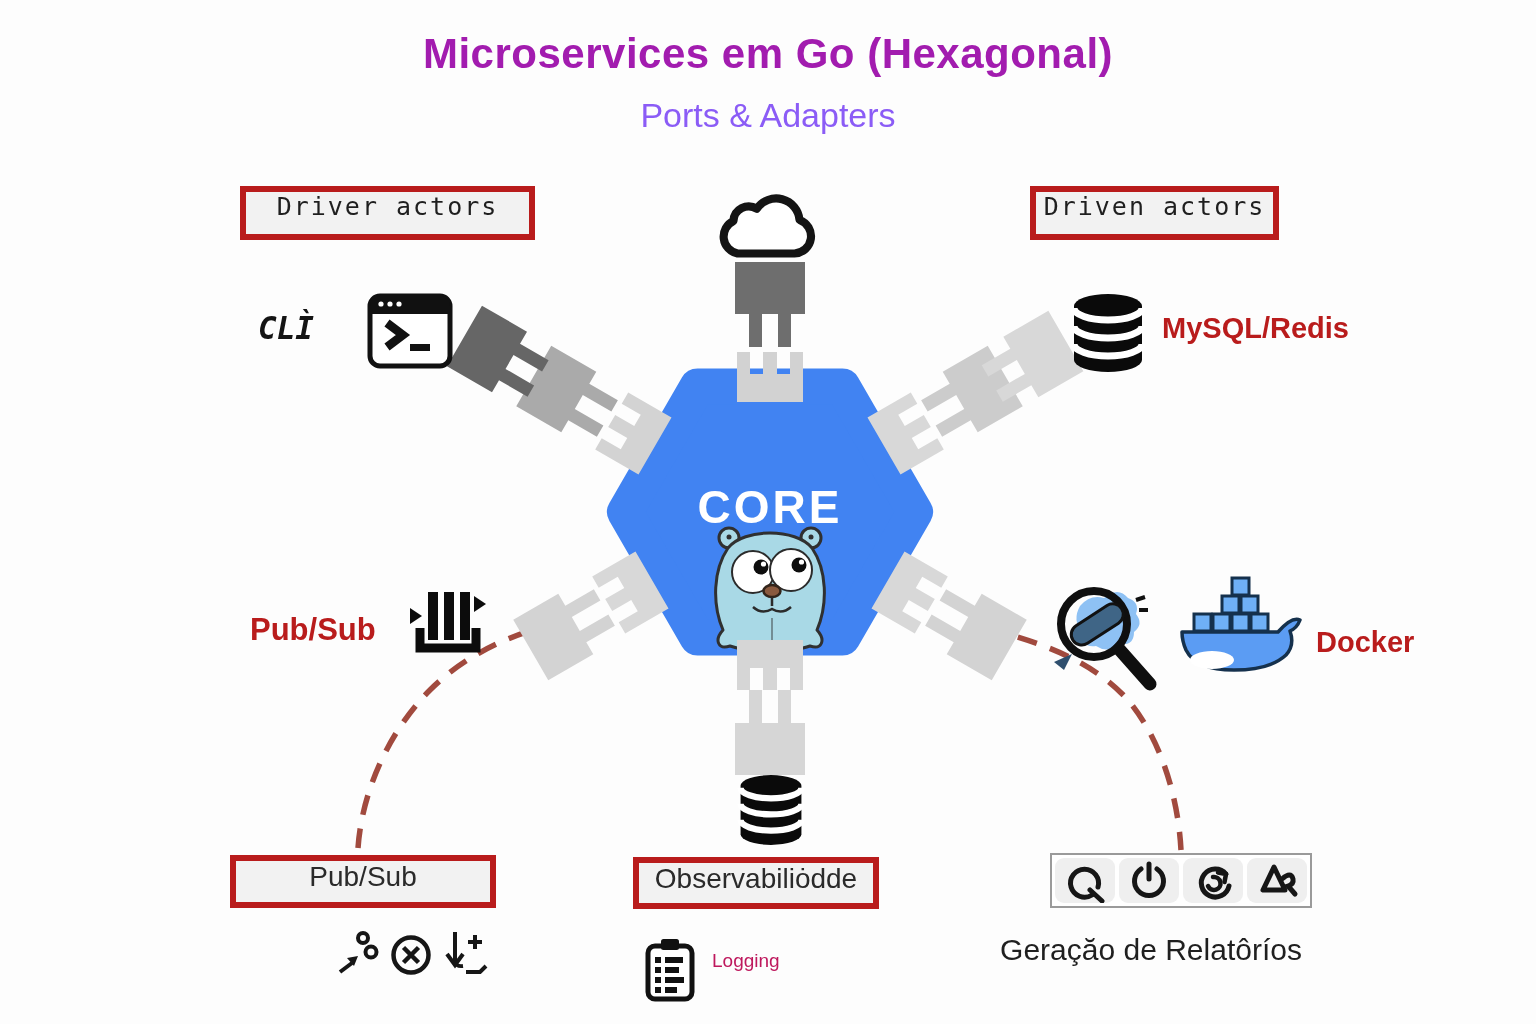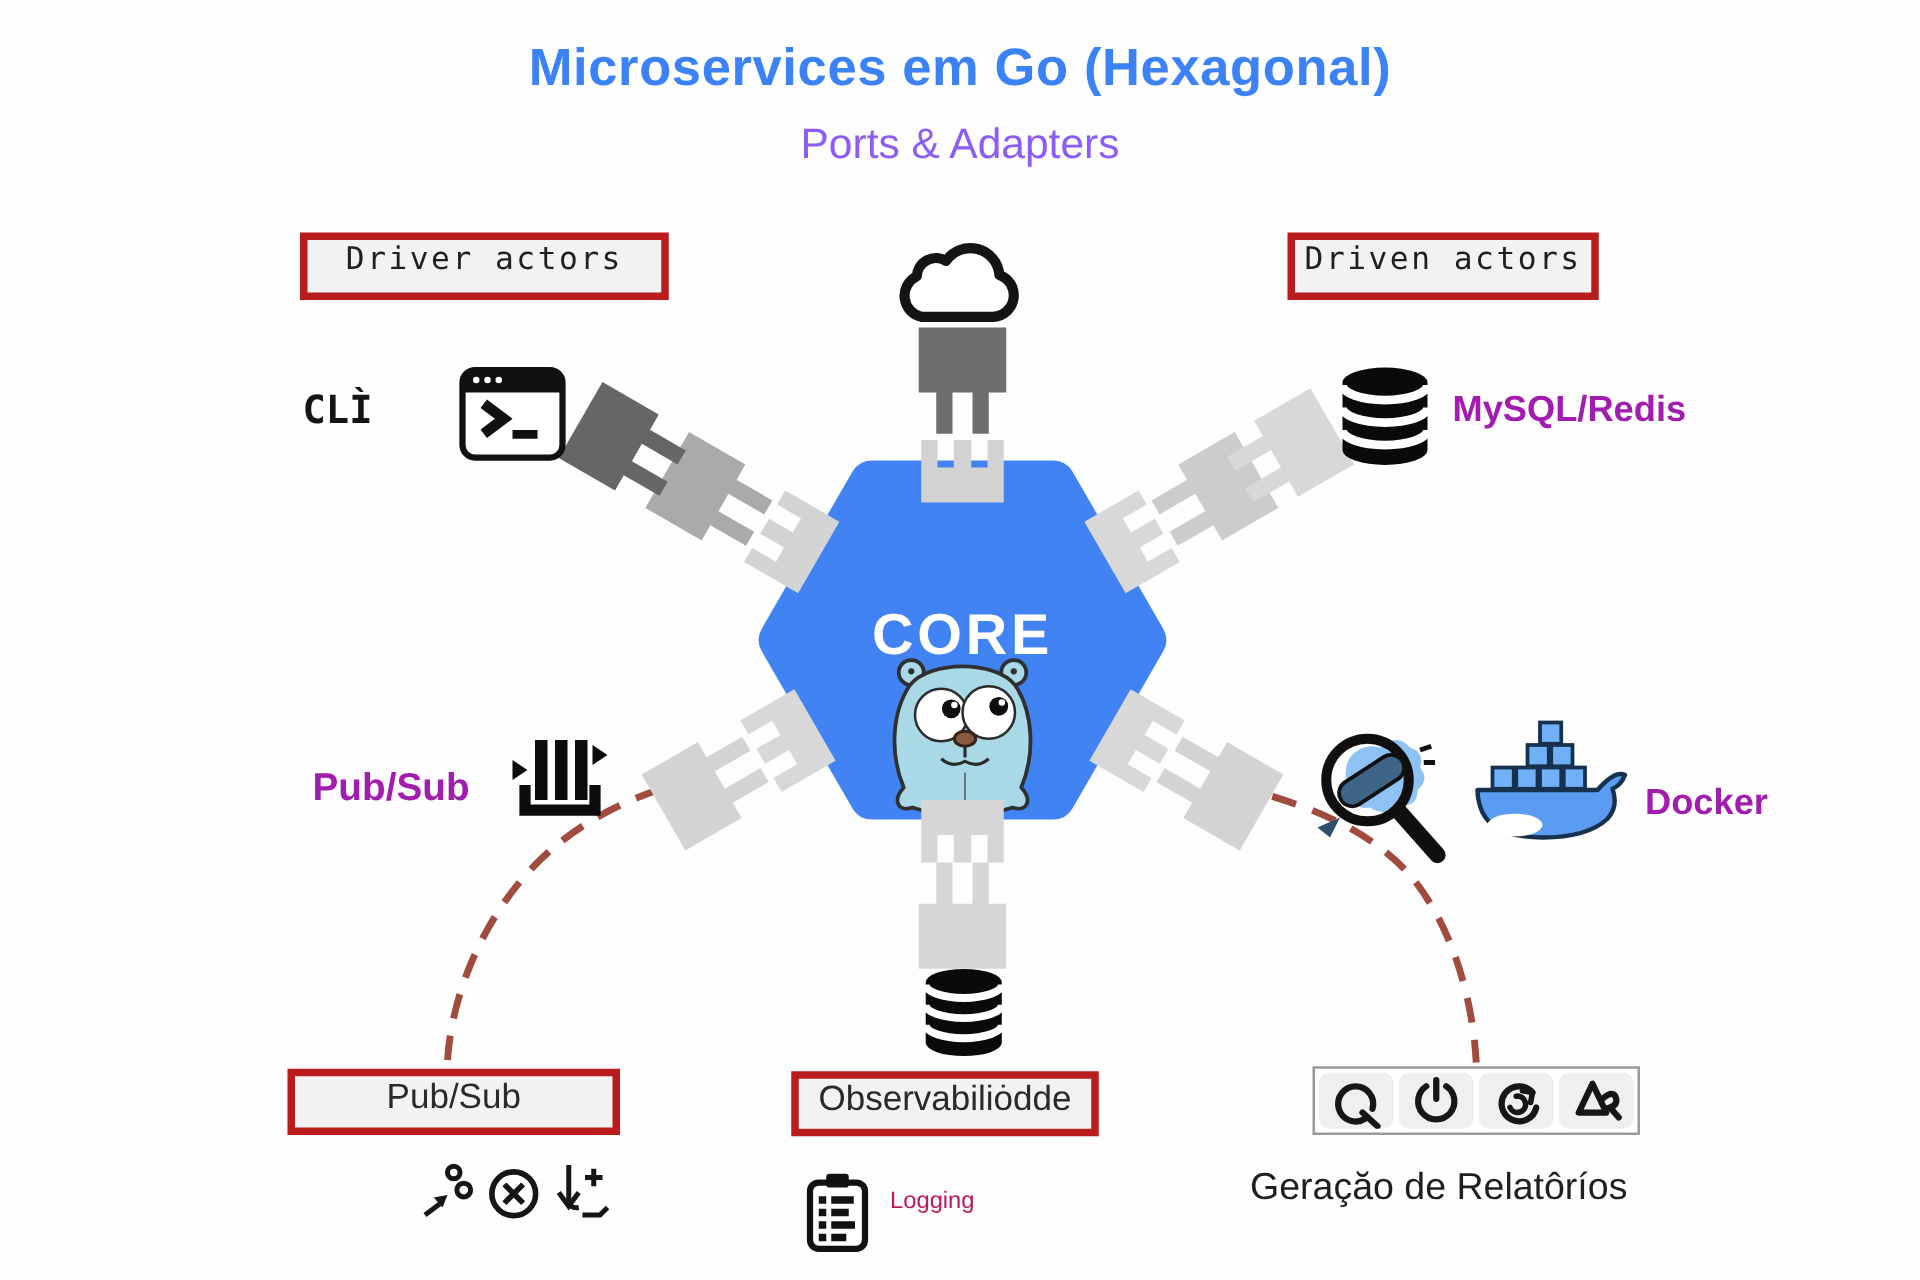--- a/index.html
+++ b/index.html
@@ -1,26 +1,26 @@
 <!DOCTYPE html>
 <html><head>
 <meta charset="utf-8">
 <style>
   html,body{margin:0;padding:0;background:#ffffff;}
   .stage{position:relative;width:1536px;height:1024px;background:#fdfdfd;overflow:hidden;
          font-family:"Liberation Sans",sans-serif;}
   .abs{position:absolute;}
   .layer{position:absolute;left:0;top:0;}
-  .title{width:1536px;text-align:center;font-size:42px;font-weight:bold;color:#3b82f6;letter-spacing:.5px;}
+  .title{width:1536px;text-align:center;font-size:42px;font-weight:bold;color:#a21caf;letter-spacing:.5px;}
   .subtitle{width:1536px;text-align:center;font-size:34px;font-weight:400;color:#8b5cf6;}
   .box{background:#f2f2f2;border:6px solid #b91c1c;box-sizing:border-box;
        display:flex;align-items:flex-start;justify-content:center;}
   .box-mono{font-family:"DejaVu Sans Mono",monospace;font-size:25px;color:#1f1f1f;letter-spacing:2px;}
   .box-sans{font-size:28px;color:#2a2a2a;}
-  .bold-label{font-weight:bold;font-size:29px;color:#a21caf;}
+  .bold-label{font-weight:bold;font-size:29px;color:#b91c1c;}
   .mono-label{font-family:"DejaVu Sans Mono",monospace;font-weight:bold;font-size:31px;color:#141414;}
   .plain-label{font-size:19px;color:#be185d;}
   .core-label{width:164px;text-align:center;font-size:46px;font-weight:bold;color:#ffffff;letter-spacing:3px;}
   .hex{fill:#4183f2;stroke:#4183f2;stroke-width:36;stroke-linejoin:round;}
   .dash{fill:none;stroke:#a14a3e;stroke-width:5.5;stroke-dasharray:20 14;}
   .toolbar{background:#ffffff;border:2px solid #9a9a9a;box-sizing:border-box;
            display:flex;gap:4px;padding:3px;}
   .toolbar-cell{flex:1;background:#efefef;border-radius:9px;display:flex;align-items:center;justify-content:center;}
   .caption{text-align:center;font-size:30px;color:#1f1f1f;}
   svg{display:block;}
@@ -93,21 +93,21 @@
     <span class="box-mono">Driver actors</span>
   </div>
   <div class="abs box" style="left:1030px;top:186px;width:249px;height:54px;">
     <span class="box-mono">Driven actors</span>
   </div>
 
   <svg class="abs" style="left:706px;top:178px;" width="122" height="88" viewBox="0 0 120 86">
     <path d="M31,74 h56 a17,17 0 0 0 5,-33 a23,23 0 0 0 -42,-11 a15,15 0 0 0 -23,12 a17,17 0 0 0 4,32 z" fill="#ffffff" stroke="#141414" stroke-width="8" stroke-linejoin="round"></path>
   </svg>
 
-  <div class="abs mono-label" style="left:242px;top:310px;">CLÌ</div>
+  <div class="abs mono-label" style="left:258px;top:310px;font-style:italic;">CLÌ</div>
   <svg class="abs" style="left:366px;top:292px;" width="88" height="78" viewBox="0 0 88 78">
     <rect x="4" y="4" width="80" height="70" rx="10" fill="#ffffff" stroke="#111111" stroke-width="5"></rect>
     <path d="M4,14 a10,10 0 0 1 10,-10 h60 a10,10 0 0 1 10,10 v8 H4 z" fill="#111111"></path>
     <circle cx="15" cy="12" r="2.6" fill="#ffffff"></circle>
       <circle cx="24" cy="12" r="2.6" fill="#ffffff"></circle>
       <circle cx="33" cy="12" r="2.6" fill="#ffffff"></circle>
     <polyline points="21,31 37,43 21,55" fill="none" stroke="#111111" stroke-width="8.5"></polyline>
     <rect x="44" y="52" width="20" height="7" fill="#111111"></rect>
   </svg>
 

